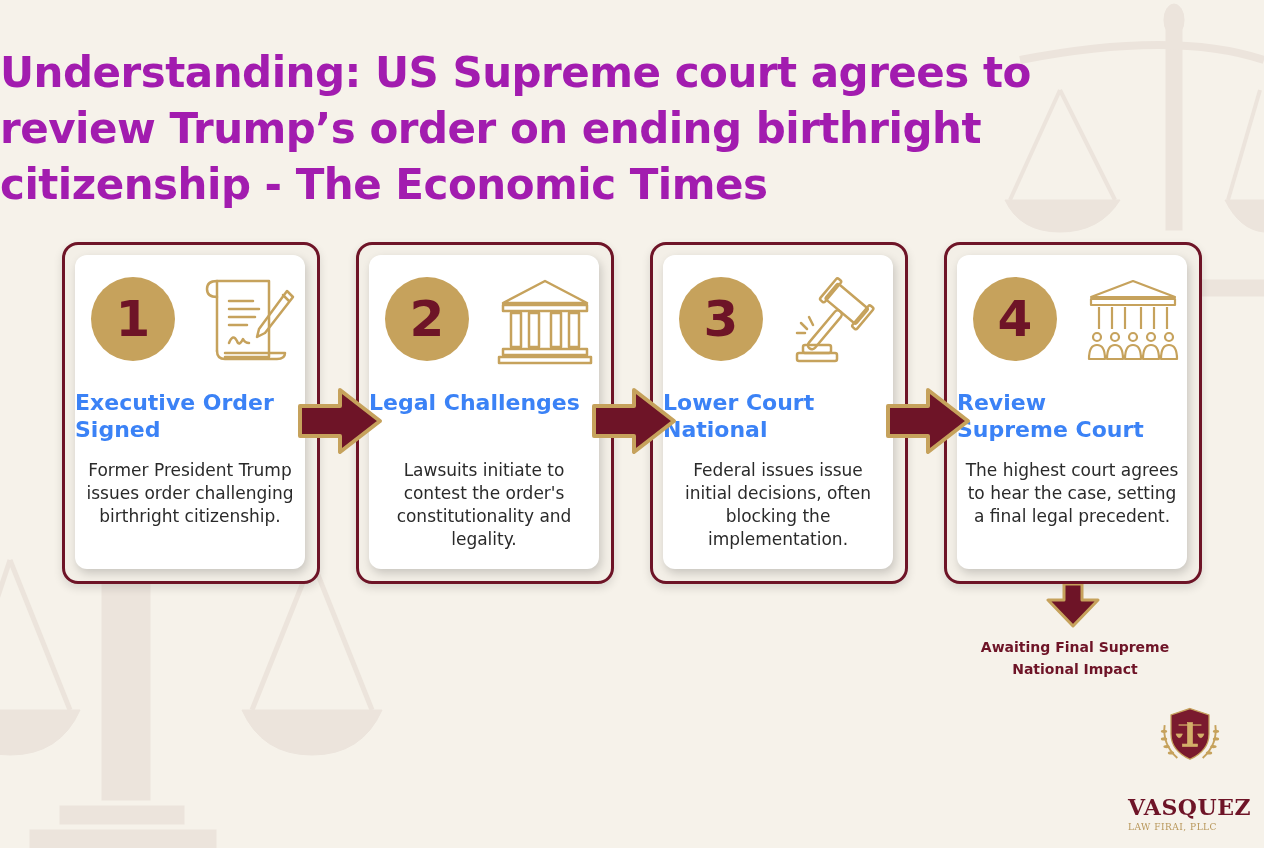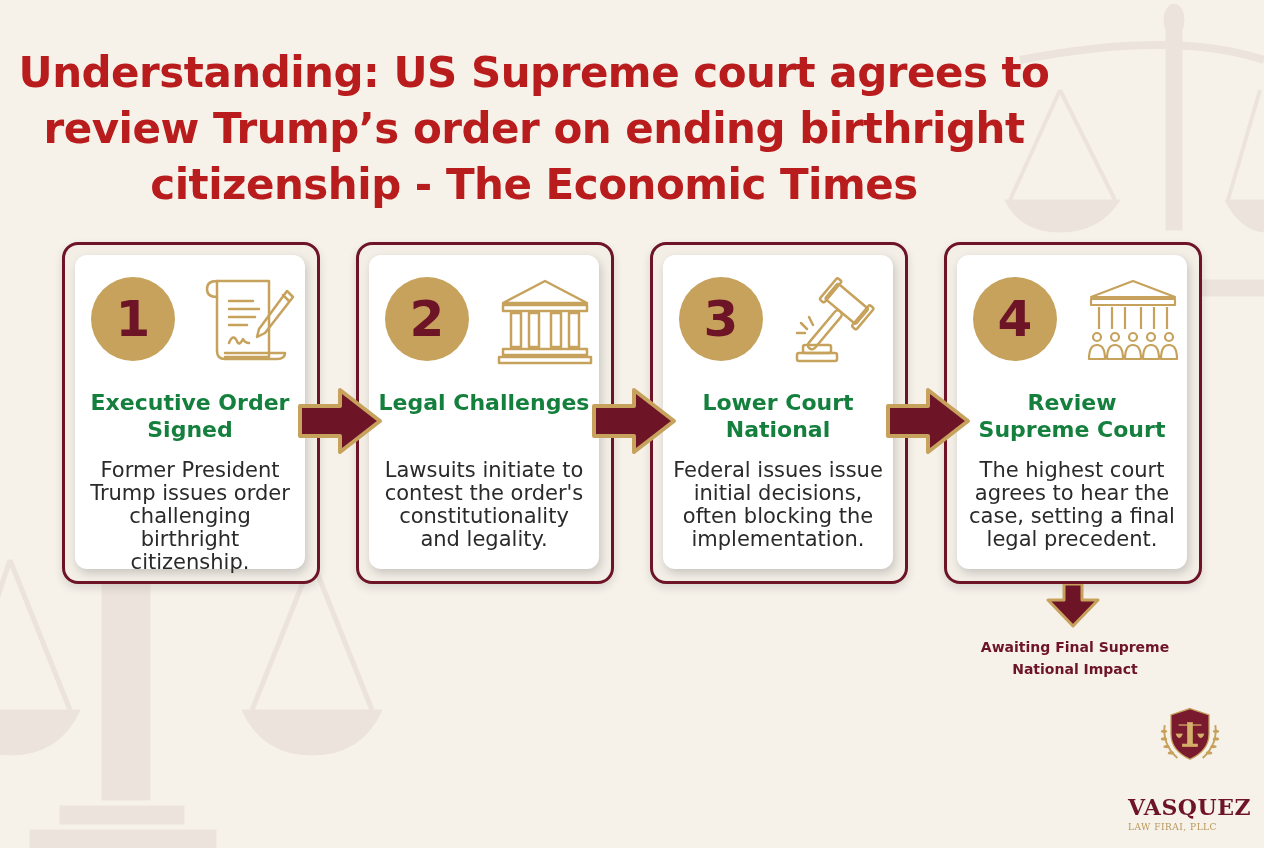--- a/index.html
+++ b/index.html
@@ -6,21 +6,21 @@
   html, body { width: 1264px; height: 848px; overflow: hidden; }
   body {
     background: #f6f2ea;
     font-family: "DejaVu Sans", "Liberation Sans", sans-serif;
     position: relative;
     color: #2a2a2a;
   }
   .bg-scale { position: absolute; opacity: 1; pointer-events: none; }
   .title {
     position: absolute; left: 0; top: 45px; width: 1068px;
-    text-align: center; color: #b91c1c; font-weight: bold;
+    color: #a21caf; font-weight: bold;
     font-size: 42px; line-height: 56px; letter-spacing: -0.5px;
   }
   .title div { white-space: nowrap; }
   .card {
     position: absolute; top: 242px; width: 258px; height: 342px;
     border: 3px solid #6e1427; border-radius: 16px;
     background: #f3efe7;
     box-shadow: 0 4px 10px rgba(0,0,0,0.12);
   }
   .card-inner {
@@ -30,26 +30,26 @@
   }
   .num {
     position: absolute; left: 16px; top: 22px; width: 84px; height: 84px;
     border-radius: 50%; background: #c6a25c;
     color: #6e1427; font-weight: bold; font-size: 50px;
     display: flex; align-items: center; justify-content: center;
   }
   .icon { position: absolute; left: 128px; top: 18px; width: 96px; height: 92px; }
   .card-title {
     position: absolute; left: 0; right: 0; top: 134px;
-    text-align: center; color: #15803d; font-weight: bold;
+    text-align: left; color: #3b82f6; font-weight: bold;
     font-size: 22px; line-height: 27px;
   }
   .card-desc {
     position: absolute; left: 8px; right: 8px; top: 204px;
-    text-align: center; color: #2a2a2a; font-size: 21px; line-height: 23px;
+    text-align: center; color: #2a2a2a; font-size: 17px; line-height: 23px;
   }
   .arrow { position: absolute; top: 386px; width: 88px; height: 70px; }
   .down-arrow { position: absolute; left: 1044px; top: 584px; width: 58px; height: 44px; }
   .outcome {
     position: absolute; left: 948px; top: 636px; width: 254px;
     text-align: center; color: #6e1427; font-weight: bold; font-size: 14px; line-height: 22px;
   }
   .logo { position: absolute; left: 1140px; top: 706px; width: 100px; height: 142px; }
   .logo-name {
     position: absolute; left: 1128px; top: 794px; width: 124px; 

